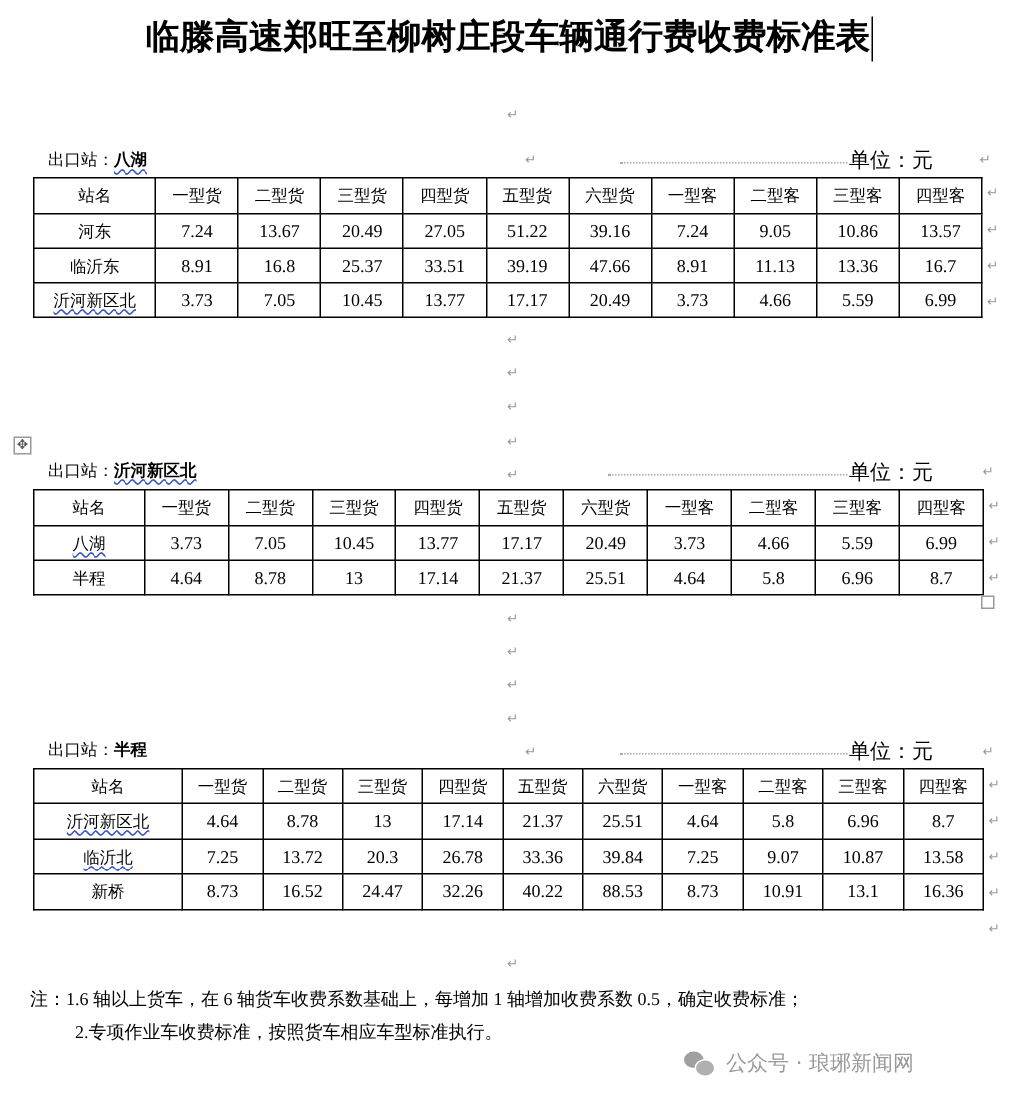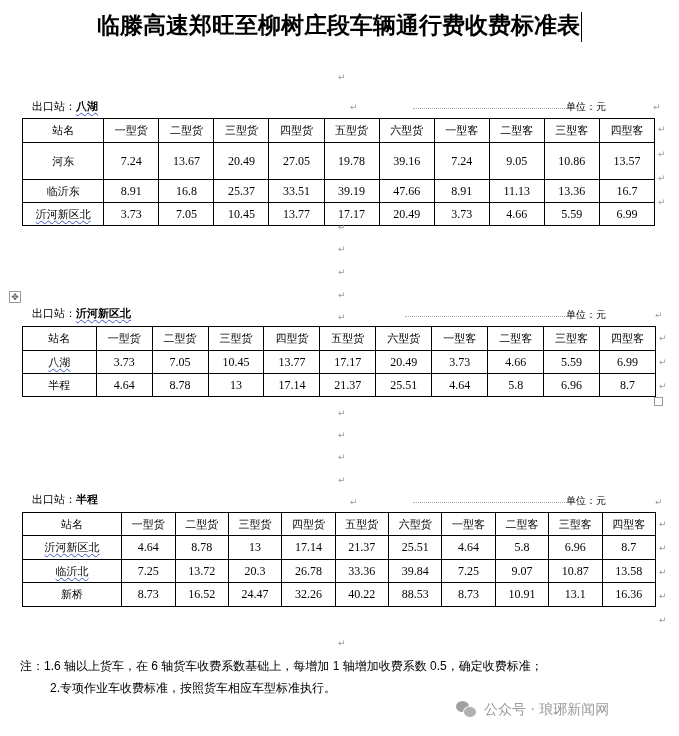--- a/index.html
+++ b/index.html
@@ -52,21 +52,21 @@
   .exit-label .station {
     font-weight: bold;
   }
   .squiggle {
     text-decoration: underline wavy #3a55c8;
     text-decoration-thickness: 1px;
     text-underline-offset: 2px;
   }
   .unit-label {
     position: absolute;
-    font-size: 10px;
+    font-size: 14px;
     line-height: 14px;
     font-family: "DejaVu Sans", sans-serif;
   }
   .dotline {
     position: absolute;
     height: 0;
     border-top: 1px dotted #aaaaaa;
   }
   table.fee {
     position: absolute;
@@ -119,21 +119,21 @@
     color: #9a9a9a;
     font-size: 9px;
     font-family: "DejaVu Sans", sans-serif;
   }
   .notes {
     position: absolute;
     left: 20px;
     top: 655px;
     font-size: 12px;
     line-height: 22px;
-    font-family: Liberation Sans, sans-serif;
+    font-family: Liberation Serif, serif;
   }
   .notes .line2 {
     padding-left: 30px;
   }
   .watermark {
     position: absolute;
     left: 456px;
     top: 699px;
     font-family: "DejaVu Sans", sans-serif;
     font-size: 14px;
@@ -196,27 +196,27 @@
     <th>二型货</th>
     <th>三型货</th>
     <th>四型货</th>
     <th>五型货</th>
     <th>六型货</th>
     <th>一型客</th>
     <th>二型客</th>
     <th>三型客</th>
     <th>四型客</th>
   </tr>
-  <tr style="height:37px;">
+  <tr style="height:23px;">
     <td class="name">河东</td>
     <td>7.24</td>
     <td>13.67</td>
     <td>20.49</td>
     <td>27.05</td>
-    <td>19.78</td>
+    <td>51.22</td>
     <td>39.16</td>
     <td>7.24</td>
     <td>9.05</td>
     <td>10.86</td>
     <td>13.57</td>
   </tr>
   <tr style="height:23px;">
     <td class="name">临沂东</td>
     <td>8.91</td>
     <td>16.8</td>

